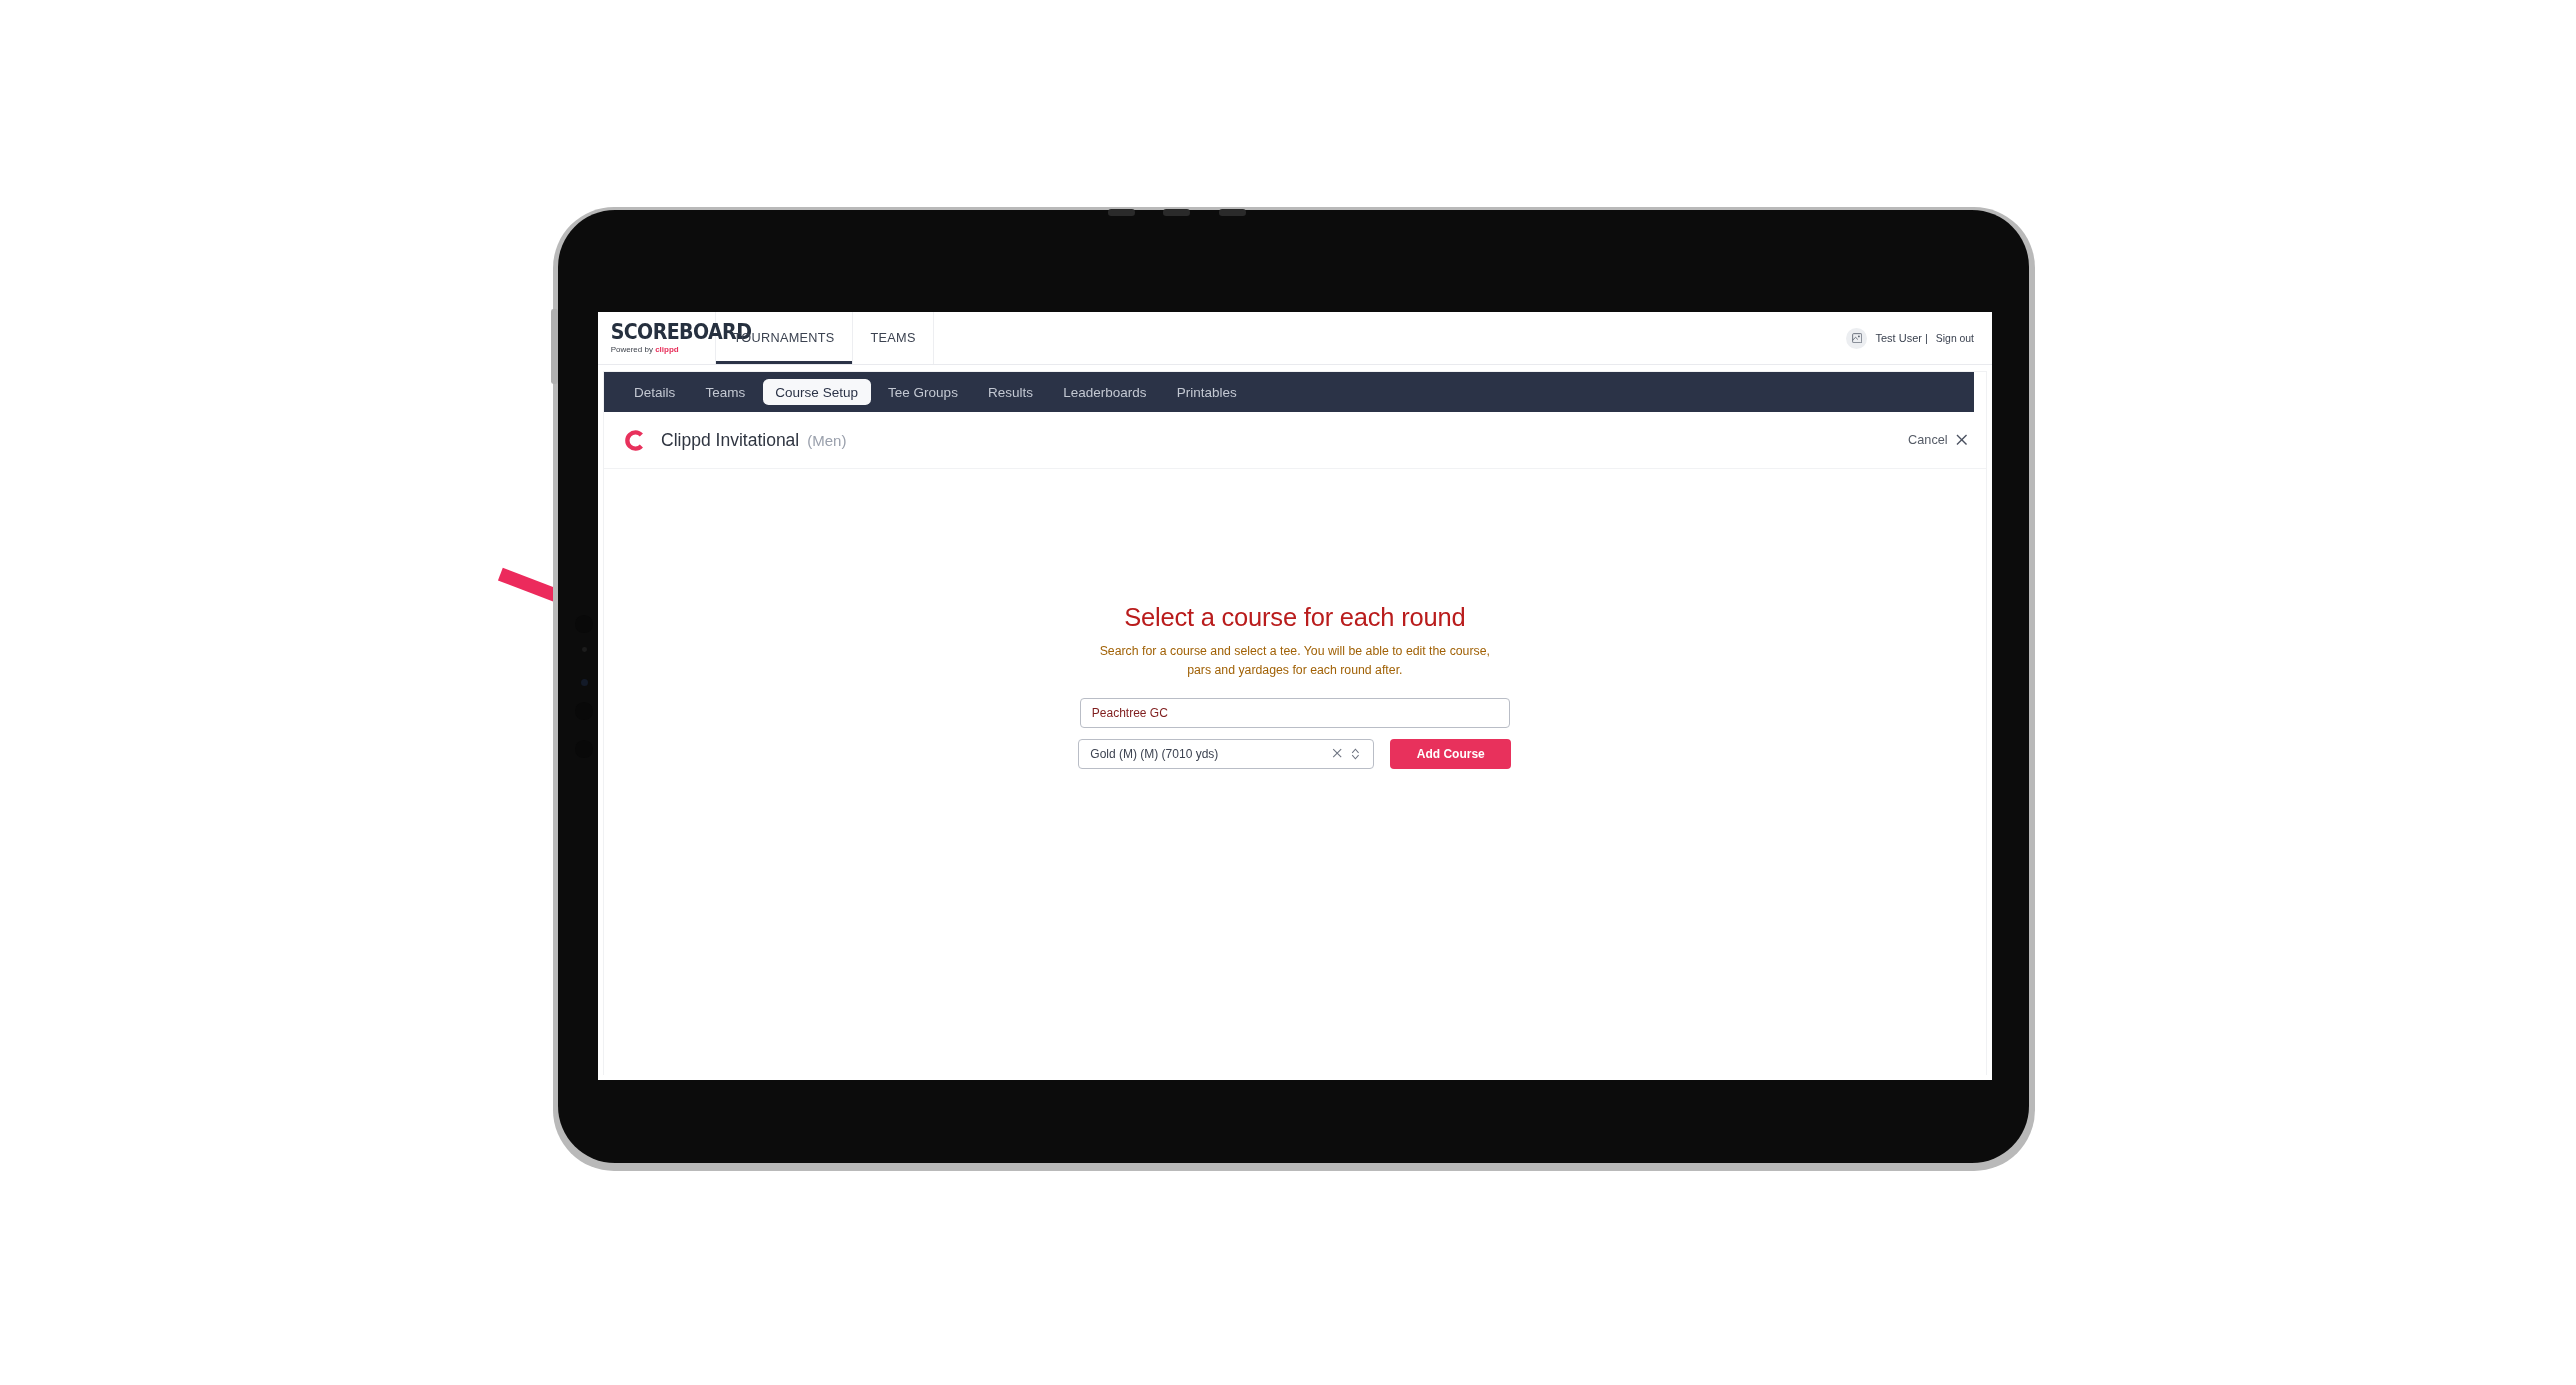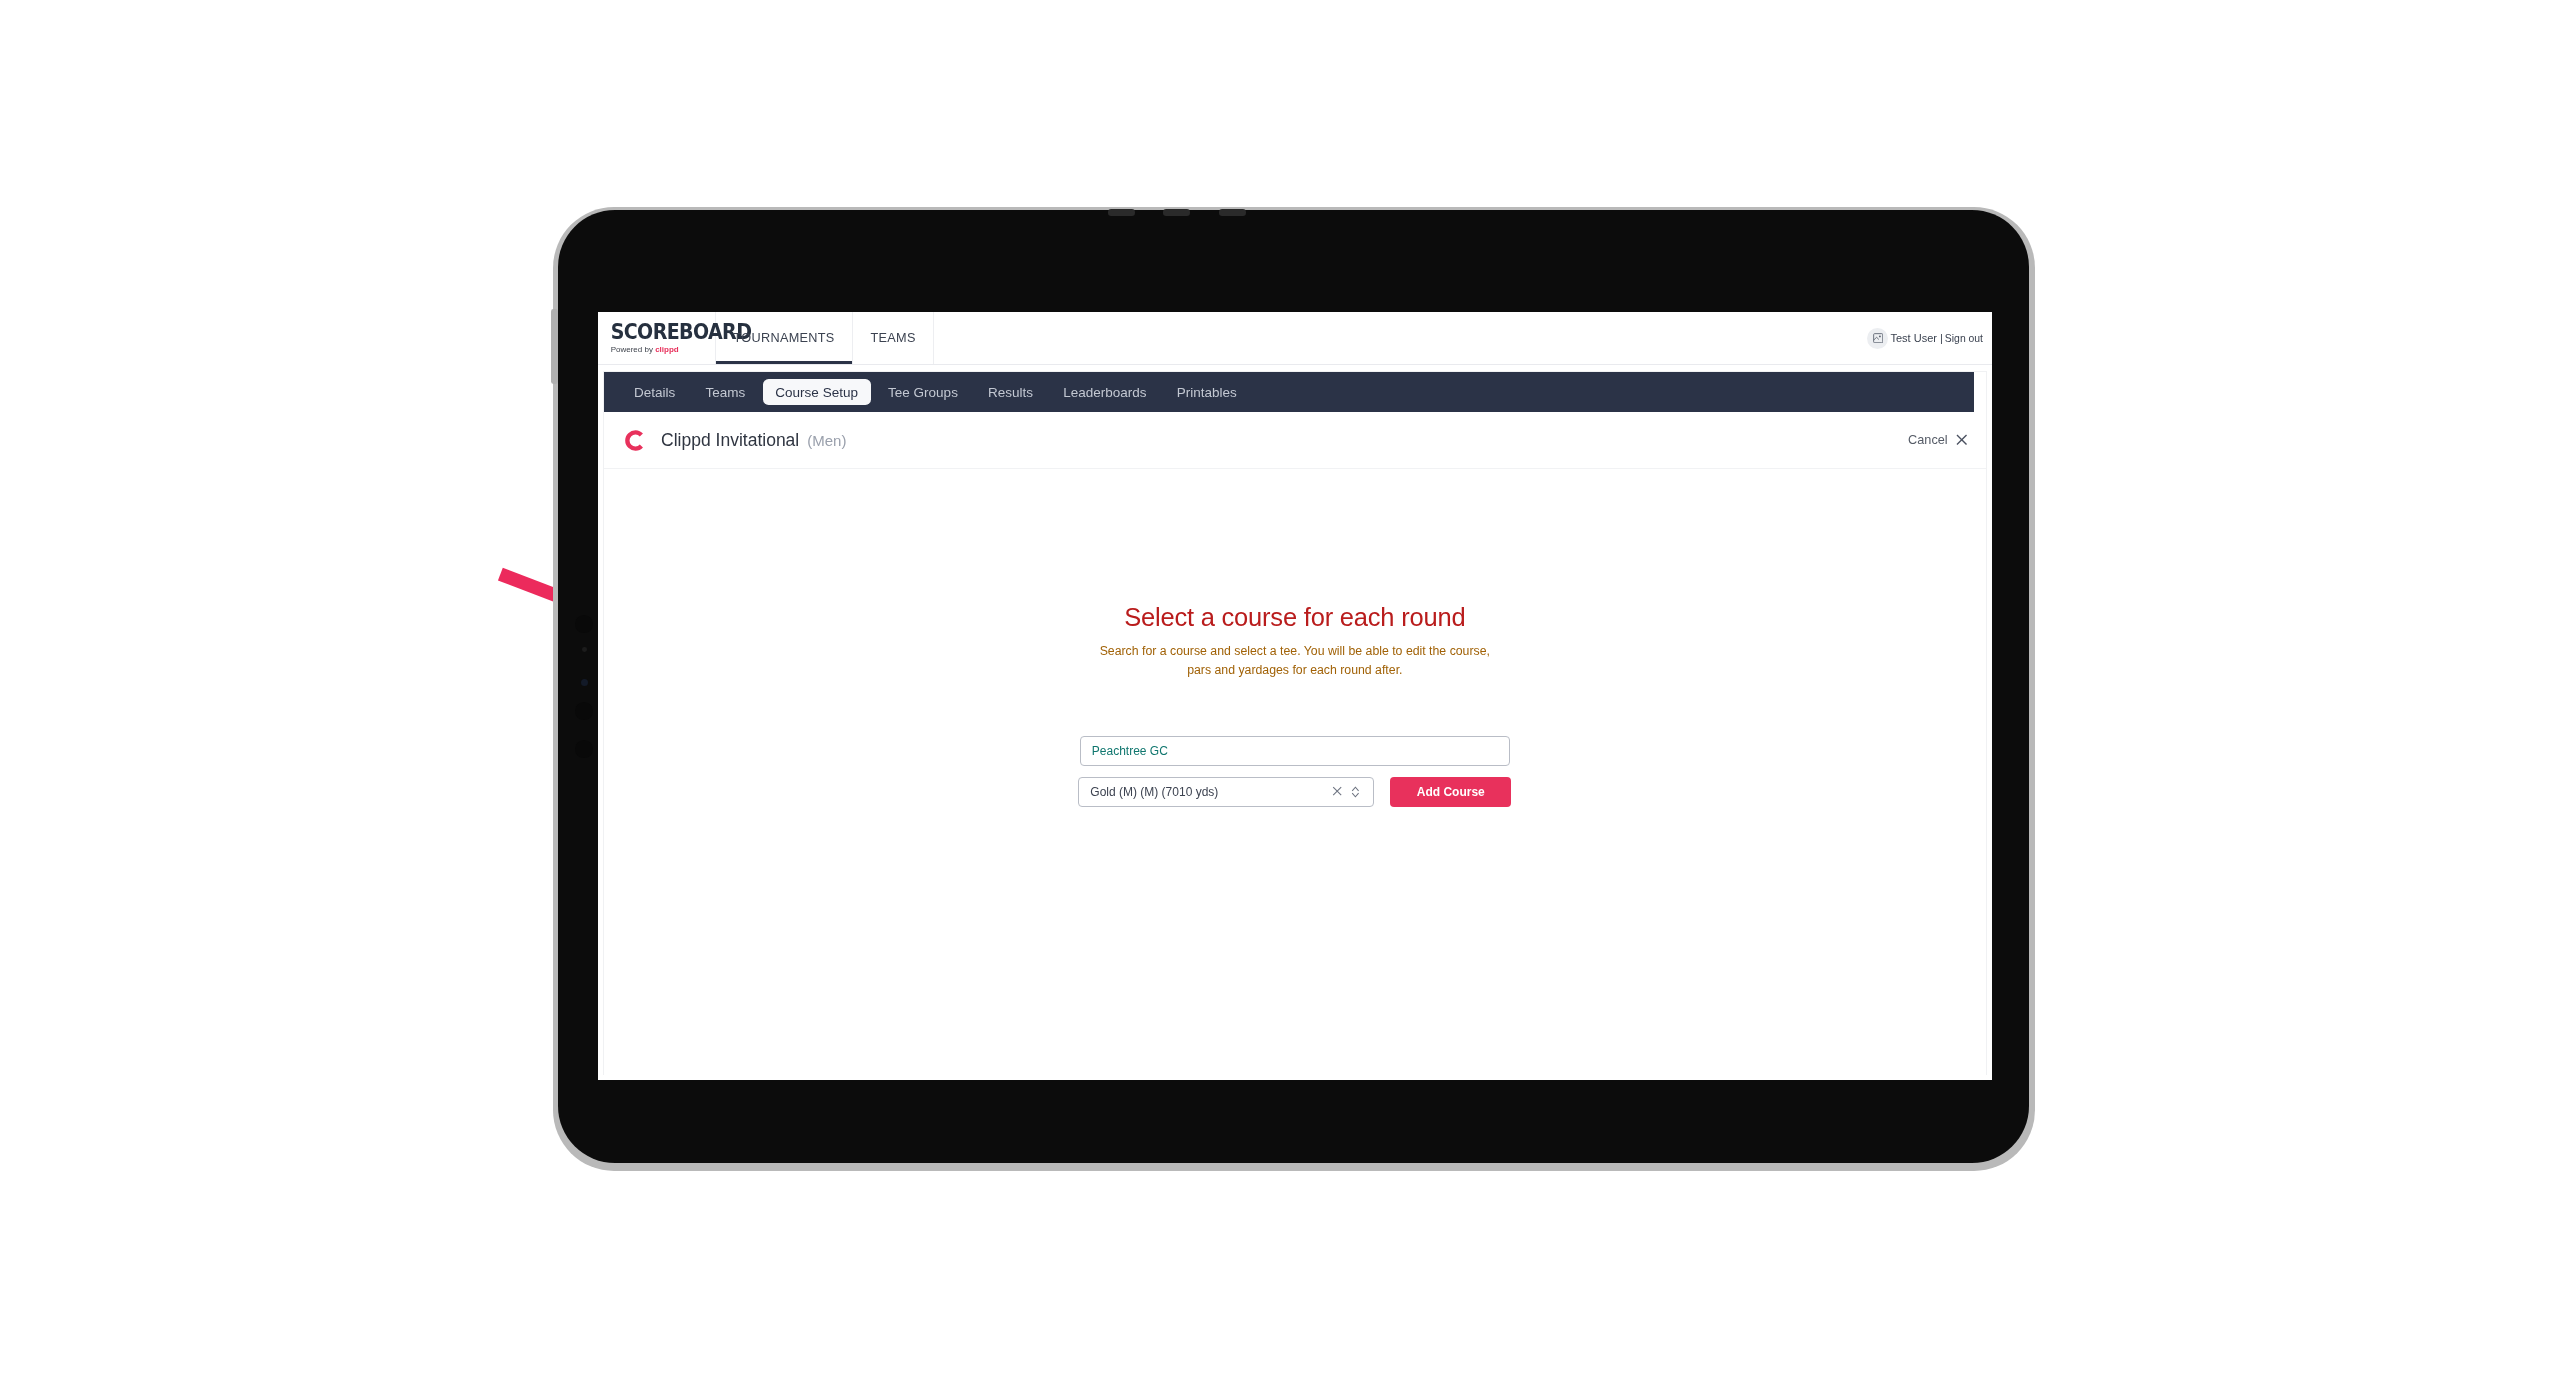--- a/index.html
+++ b/index.html
@@ -126,22 +126,22 @@
     position: relative;
   }
   .topnav-item.active::after {
     content: "";
     position: absolute; left: 0; right: 0; bottom: 0;
     height: 3.2px; background: #2b3347;
   }
   #topnav-spacer { flex: 1; }
   #user-area {
     display: flex; align-items: center;
-    padding-right: 9px;
-    gap: 2px;
+    padding-right: 18px;
+    gap: 8px;
   }
   #avatar {
     width: 21px; height: 21px;
     border-radius: 50%;
     background: #eceef1;
     display: flex; align-items: center; justify-content: center;
   }
   #user-name {
     font-size: 11px;
     color: #3b4250;
@@ -241,24 +241,23 @@
   }
   #search-row { margin-top: 17.5px; }
   #course-search {
     width: 430px;
     height: 30px;
     border: 0.8px solid #b9bdc6;
     border-radius: 4px;
     background: #fff;
     font-family: "Liberation Sans", sans-serif;
     font-size: 12px;
-    color: #0f766e;
+    color: #7f1d1d;
     padding: 0 11px;
     outline: none;
-    margin-top: 38px;
   }
   #tee-row {
     margin-top: 11px;
     display: flex;
     justify-content: center;
     align-items: center;
     gap: 16px;
   }
   #tee-select {
     position: relative;

